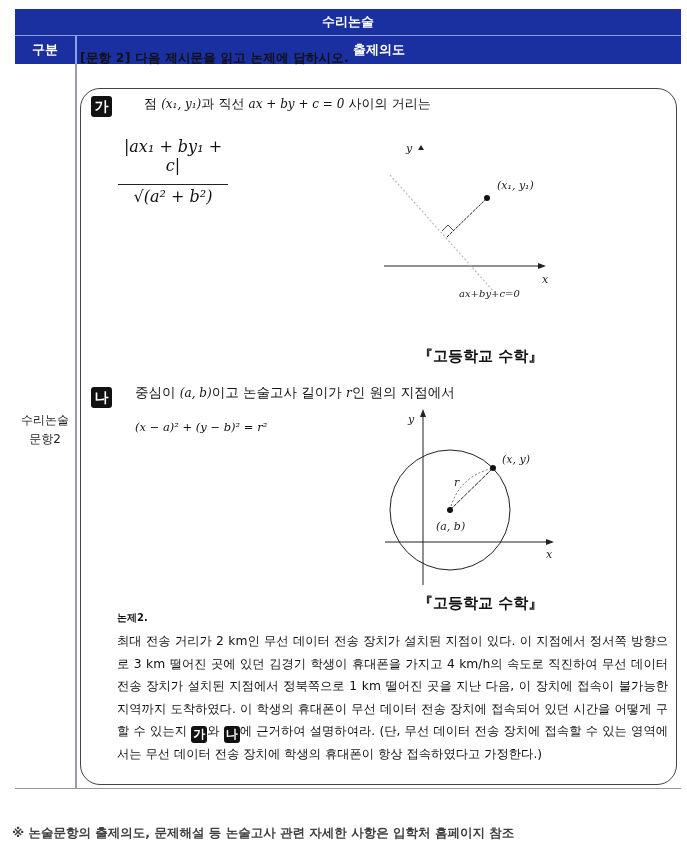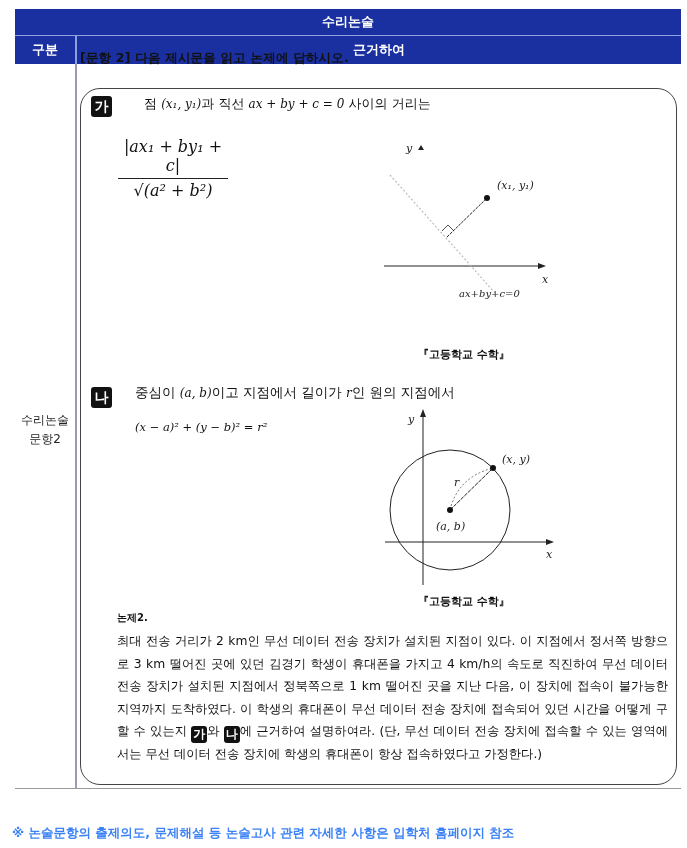--- a/index.html
+++ b/index.html
@@ -23,41 +23,41 @@
   .box { position: absolute; left: 80px; top: 88px; width: 597px; height: 697px;
          border: 1.5px solid #444; border-radius: 20px; box-sizing: border-box; }
   .tag { display: inline-flex; align-items: center; justify-content: center; background: #111; color: #fff;
          font-weight: bold; border-radius: 3px; }
   .tag-big { position: absolute; width: 21px; height: 21px; font-size: 14px; }
   .tag-inline { width: 16px; height: 17px; font-size: 12px; vertical-align: -3px; }
   .line-ga { position: absolute; left: 144px; top: 95px; font-size: 13px; }
   .math { font-family: "DejaVu Serif", "Liberation Serif", serif; font-style: italic; font-size: 12px; }
   .frac { position: absolute; left: 118px; top: 137px; width: 110px; text-align: center;
           font-family: "DejaVu Serif", "Liberation Serif", serif; font-style: italic; font-size: 16px; }
-  .frac .num { padding-bottom: 3px; border-bottom: 1px solid #222; }
+  .frac .num { padding-bottom: 9px; border-bottom: 1px solid #222; }
   .frac .den { padding-top: 2px; }
-  .cite { position: absolute; font-size: 11px; font-weight: bold; }
+  .cite { position: absolute; font-size: 15px; font-weight: bold; }
   .line-na { position: absolute; left: 135px; top: 384px; font-size: 13.5px; }
   .eq-na { position: absolute; left: 135px; top: 405px; font-family: "DejaVu Serif", "Liberation Serif", serif;
            font-style: italic; font-size: 11.5px; margin-top: 15px; }
   .nonje-title { position: absolute; left: 117px; top: 611px; font-size: 10px; font-weight: bold; }
   .nonje-body { position: absolute; left: 117px; top: 630px; width: 551px; font-size: 12.3px; line-height: 22.5px;
                 text-align: justify; color: #111; }
-  .footer-note { position: absolute; left: 12px; top: 825px; font-size: 12.5px; font-weight: bold; color: #3b82f6; }
+  .footer-note { position: absolute; left: 12px; top: 825px; font-size: 12.5px; font-weight: bold; color: #404040; }
   svg text { font-family: "DejaVu Serif", "Liberation Serif", serif; font-style: italic; }
 </style>
 </head>
 <body>
 
 <div class="hdr-title">
   <span>수리논술</span>
 </div>
 <div class="hdr-row">
   <div class="c1">구분</div>
-  <div class="c2">근거하여</div>
+  <div class="c2">출제의도</div>
 </div>
 
 <div class="leftcol"></div>
 <div class="left-label">
   <div>수리논술</div>
   <div>문항2</div>
 </div>
 <div class="bottom-line"></div>
 
 <div class="prompt">[문항 2] 다음 제시문을 읽고 논제에 답하시오.</div>
@@ -88,21 +88,21 @@
   <polyline points="72,96 78,90 84,96" fill="none" stroke="#222" stroke-width="0.8"></polyline>
   <circle cx="117" cy="63" r="3" fill="#111"></circle>
   <text x="127" y="54" font-size="11" fill="#222">(x₁, y₁)</text>
   <text x="89" y="162" font-size="10" fill="#222">ax+by+c=0</text>
 </svg>
 
 <div class="cite" style="left:418px; top:347px;">『고등학교 수학』</div>
 
 <div class="tag tag-big" style="left:91px; top:387px;">나</div>
 <div class="line-na">
-  <span>중심이 </span><span class="math">(a, b)</span><span>이고 지점에서 길이가 </span><span class="math">r</span><span>인 원의 지점에서</span>
+  <span>중심이 </span><span class="math">(a, b)</span><span>이고 논술고사 길이가 </span><span class="math">r</span><span>인 원의 지점에서</span>
 </div>
 <div class="eq-na">(x − a)² + (y − b)² = r²</div>
 
 <svg style="position:absolute; left:370px; top:405px;" width="200" height="190" viewBox="0 0 200 190">
 
   <line x1="53" y1="8" x2="53" y2="180" stroke="#222" stroke-width="1"></line>
   <polygon points="53,4 50,12 56,12" fill="#222"></polygon>
   <text x="38" y="18" font-size="11" fill="#222">y</text>
 
   <line x1="15" y1="137" x2="180" y2="137" stroke="#222" stroke-width="1"></line>

